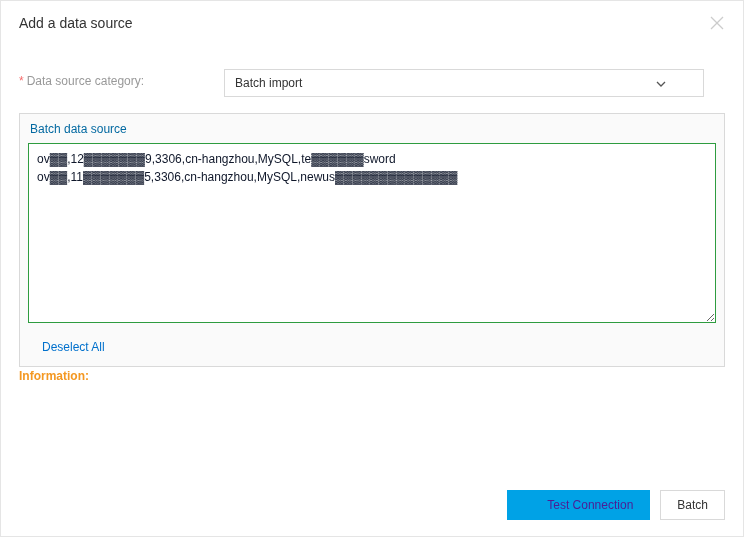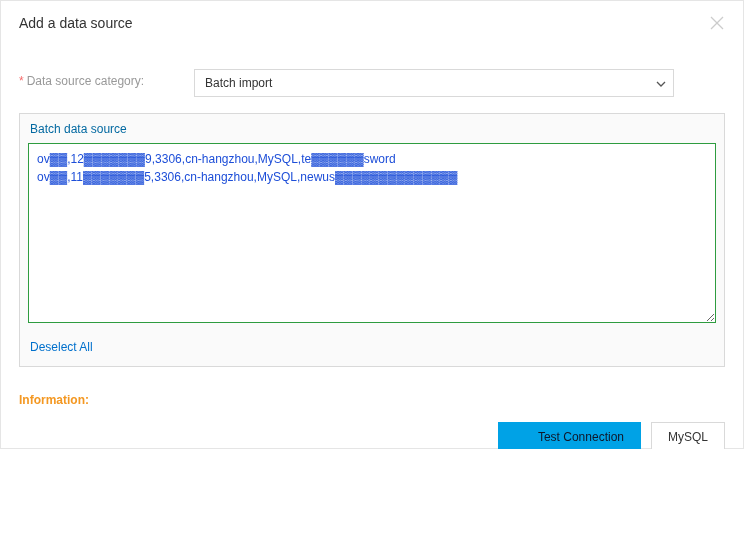--- a/index.html
+++ b/index.html
@@ -8,21 +8,21 @@
       padding: 0;
     }
     body {
       font-family: "Helvetica Neue", Arial, sans-serif;
       font-size: 12px;
       color: #333;
       background: #fff;
     }
     .modal {
       width: 744px;
-      height: 449px;
+      height: 537px;
       border: 1px solid #e5e5e5;
       position: relative;
       display: flex;
       flex-direction: column;
     }
     .modal-header {
       padding: 14px 18px 14px 18px;
       display: flex;
       align-items: center;
       justify-content: space-between;
@@ -75,20 +75,21 @@
       width: 100%;
       height: 28px;
       border: 1px solid #d9d9d9;
       padding: 0 24px 0 10px;
       font-size: 12px;
       color: #333;
       background: #fff;
       appearance: none;
       -webkit-appearance: none;
       outline: none;
+      margin-left: 30px;
     }
     .select-arrow {
       position: absolute;
       right: 8px;
       top: 50%;
       transform: translateY(-50%);
       pointer-events: none;
       color: #666;
     }
     .batch-section {
@@ -104,34 +105,35 @@
       margin: 0 8px 4px 8px;
       border: 1px solid #2e9c3f;
       background: #fff;
       resize: both;
       overflow: auto;
       width: calc(100% - 16px);
       height: 180px;
       padding: 6px 8px;
       font-family: "Helvetica Neue", Arial, sans-serif;
       font-size: 12px;
-      color: #1d4ed8;
+      color: #0f172a;
       outline: none;
       line-height: 1.5;
     }
     .batch-footer {
       padding: 10px 10px 12px 10px;
     }
     .deselect-link {
       color: #0070cc;
       font-size: 12px;
       cursor: pointer;
+      margin-left: 12px;
     }
     .info-block {
-      margin-top: 24px;
+      margin-top: 0;
       color: #f49822;
       font-size: 12px;
       line-height: 1.6;
     }
     .info-title {
       font-weight: bold;
     }
     .modal-footer {
       padding: 12px 18px 16px 18px;
       display: flex;
@@ -146,21 +148,21 @@
       background: #fff;
       color: #333;
       cursor: pointer;
       display: inline-flex;
       align-items: center;
       justify-content: center;
     }
     .btn-primary {
       background: #00a2e6;
       border-color: #00a2e6;
-      color: #0f172a;
+      color: #4c1d95;
       padding-left: 39px;
     }
   </style>
 </head>
 <body>
 
 <div class="modal">
 
   <div class="modal-header">
     <div class="modal-title">Add a data source</div>
@@ -202,16 +204,16 @@
     </div>
 
     <div class="info-block">
       <div class="info-title">Information:</div>
     </div>
 
   </div>
 
   <div class="modal-footer">
     <button class="btn btn-primary">Test Connection</button>
-    <button class="btn">MySQL</button>
+    <button class="btn">Batch</button>
   </div>
 
 </div>
 
 </body></html>

